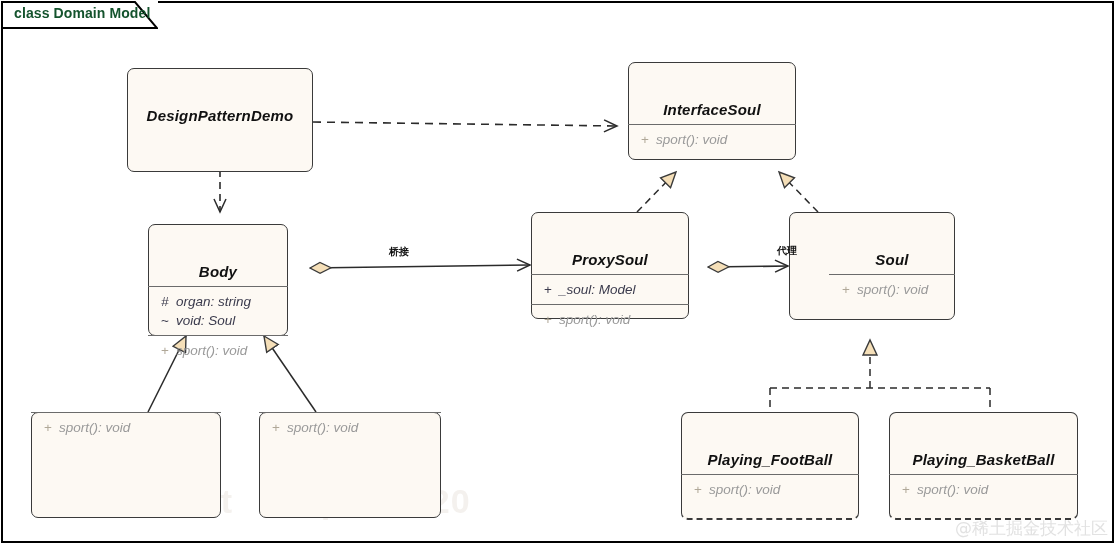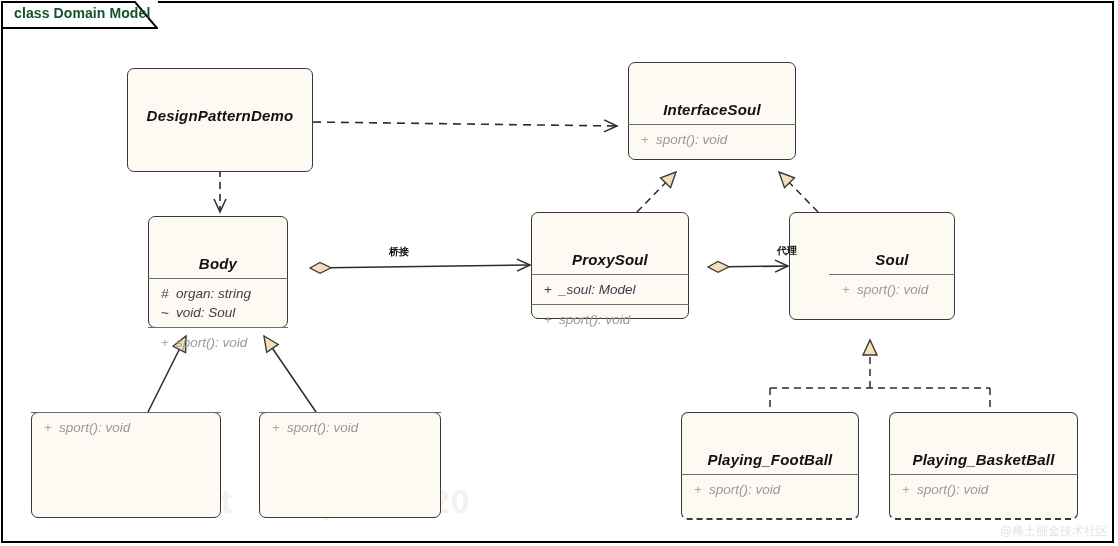--- a/index.html
+++ b/index.html
@@ -145,21 +145,21 @@
     top: 482px;
     width: 100%;
     font-size: 34px;
     color: #f4f1ee;
     letter-spacing: 1px;
   }
   #wm-csdn .p2 { margin-left: 66px; }
   #wm-juejin {
     right: 10px;
     bottom: 6px;
-    font-size: 12px;
+    font-size: 17px;
     color: #e2e2e2;
     font-weight: normal;
     font-family: "DejaVu Sans", sans-serif;
   }
 </style>
 </head>
 <body>
 
 <div id="stage">
 
@@ -241,21 +241,21 @@
       <div class="sep"></div>
       <div class="compartment">
         <div class="member op">
           <span class="vis">+</span>
           <span>sport(): void</span>
         </div>
       </div>
     </div>
   </div>
 
-  <div class="cls" style="left:148px; top:216px; width:140px; height:112px;">
+  <div class="cls" style="left:148px; top:224px; width:140px; height:112px;">
     <div class="shell"></div>
     <div class="inner">
       <div class="title">Body</div>
       <div class="sep"></div>
       <div class="compartment">
         <div class="member attr">
           <span class="vis">#</span>
           <span>organ: string</span>
         </div>
         <div class="member attr">

